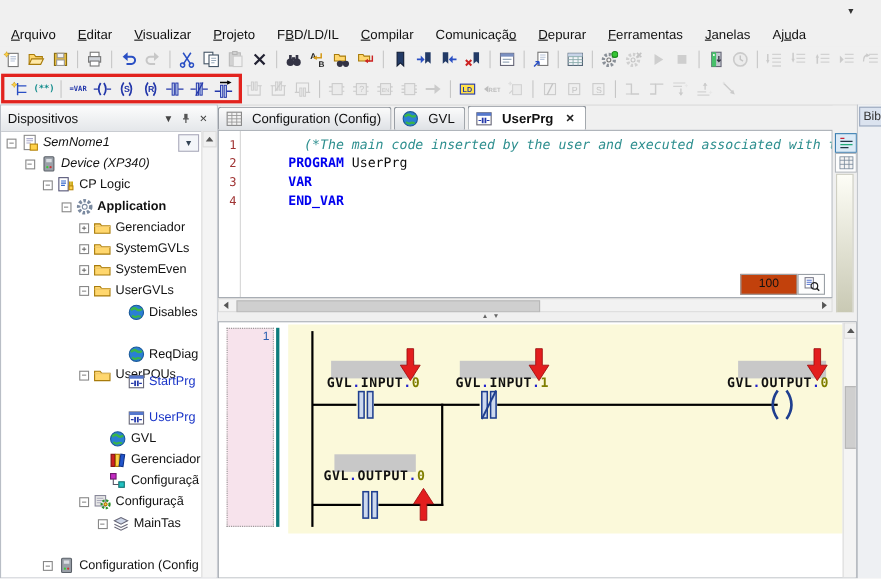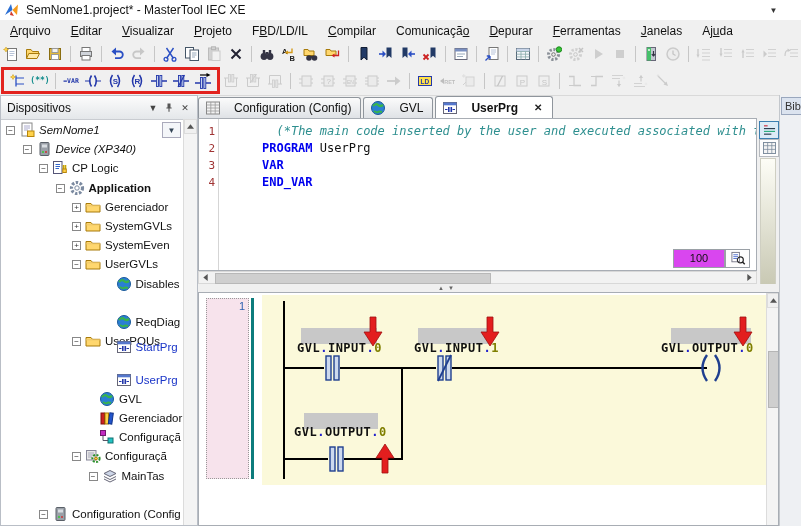--- a/index.html
+++ b/index.html
@@ -37,34 +37,34 @@
              font-size:8px;line-height:7px;text-align:center;color:#333;box-sizing:border-box;}
   .trow .ticon{position:absolute;top:1px;width:16px;height:16px;}
   .trow .tlabel{position:absolute;top:3px;}
   #tree-scroll{position:absolute;right:0;top:23px;width:13px;bottom:0;background:#f4f4f4;border-left:1px solid #dcdcdc;}
   #tree-scroll .sarr{height:13px;display:flex;align-items:center;justify-content:center;background:#f0f0f0;border:1px solid #dcdcdc;}
   #quick-drop{position:absolute;right:16px;top:26px;width:17px;height:14px;border:1px solid #aab;background:#f4f6f9;
               display:flex;align-items:center;justify-content:center;font-size:8px;color:#345;}
   
   #tabbar{position:absolute;left:198px;top:96px;width:581px;height:22px;display:flex;align-items:flex-end;}
   .tab{display:flex;align-items:center;height:20px;padding:0 9px 0 6px;margin-right:2px;border:1px solid #8f959c;border-bottom:none;
-       border-radius:3px 3px 0 0;background:linear-gradient(#fbfbfb,#dfe2e6);font-size:12px;gap:13px;}
+       border-radius:3px 3px 0 0;background:linear-gradient(#fbfbfb,#dfe2e6);font-size:12px;gap:8px;}
   .tab.active{background:#fff;font-weight:bold;height:21px;}
   .tab .ticon{width:15px;height:15px;}
   .tab .closex{font-size:10px;font-weight:bold;color:#222;margin-left:3px;}
   #tab-overflow{position:absolute;right:20px;top:4px;width:15px;height:13px;display:flex;align-items:center;justify-content:center;
                 font-size:8px;color:#333;}
   #code-pane{position:absolute;left:198px;top:118px;width:559px;height:153px;background:#fff;border:1px solid #a8adb4;box-sizing:border-box;overflow:hidden;}
   .code-line{position:relative;height:17px;line-height:17px;font-family:"DejaVu Sans Mono",monospace;font-size:12px;white-space:pre;}
   .code-line .lno{position:absolute;left:0;width:16px;text-align:right;color:#a03434;font-size:11px;}
   .code-line .ltext{position:absolute;left:63px;}
   #gutter-sep{position:absolute;left:19px;top:0;bottom:0;width:1px;background:#d5d5d5;}
   .seg-kw{color:#0000ee;font-weight:bold;margin-top:15px;}
   .seg-comment{color:#2e8f8f;font-style:italic;}
-  #zoombox{position:absolute;left:474px;top:130px;width:50px;height:17px;border:1px solid #9aa0a6;background:#d946ef;
+  #zoombox{position:absolute;left:474px;top:130px;width:50px;height:17px;border:1px solid #9aa0a6;background:#c2410c;
            font-size:11px;text-align:center;line-height:17px;}
   #zoombtn{position:absolute;left:526px;top:130px;width:23px;height:17px;border:1px solid #9aa0a6;background:#fdfdfd;
            display:flex;align-items:center;justify-content:center;}
   
   #hscroll{position:absolute;left:198px;top:271px;width:559px;height:13px;background:#f2f2f2;border:1px solid #d8d8d8;box-sizing:border-box;display:flex;}
   #hscroll .harr{width:13px;height:11px;display:flex;align-items:center;justify-content:center;font-size:8px;color:#555;}
   #hthumb{position:absolute;left:16px;top:1px;width:274px;height:9px;background:#cfcfcf;border:1px solid #b8b8b8;}
   
   #minicol{position:absolute;left:757px;top:96px;width:22px;height:196px;background:#f0f0f0;}
   .viewbtn{position:absolute;left:2px;width:18px;height:16px;background:#fdfdfd;border:1px solid #b5b9be;display:flex;align-items:center;justify-content:center;}
@@ -91,28 +91,20 @@
   
   #bibstrip{position:absolute;left:779px;top:95px;width:22px;height:431px;background:#eef0f3;border-left:1px solid #c3c7cc;}
   #bibtab{position:absolute;left:1px;top:2px;width:21px;height:18px;background:#dbe3ef;border:1px solid #9aa7bd;
           font-size:11px;color:#333;line-height:16px;padding-left:3px;box-sizing:border-box;overflow:hidden;}
 </style>
 </head>
 <body>
 
 <div id="app">
 
-  <div id="titlebar">
-    <svg class="logo" viewBox="0 0 16 16">
-      <path d="M1 13L7 2l1.5 6z" fill="#2a6fd4"></path>
-        <path d="M8.5 8L14 2.5 13 13z" fill="#f59a1a"></path>
-      <path d="M7 9l3 5-4-1z" fill="#d43a2a"></path>
-    </svg>
-    <span class="title">SemNome1.project* - MasterTool IEC XE</span>
-  </div>
 
   <div id="menubar">
       <div class="menu-item"><u>A</u>rquivo</div>
       <div class="menu-item"><u>E</u>ditar</div>
       <div class="menu-item"><u>V</u>isualizar</div>
       <div class="menu-item"><u>P</u>rojeto</div>
       <div class="menu-item">F<u>B</u>D/LD/IL</div>
       <div class="menu-item"><u>C</u>ompilar</div>
       <div class="menu-item">Comunicaçã<u>o</u></div>
       <div class="menu-item"><u>D</u>epurar</div>

